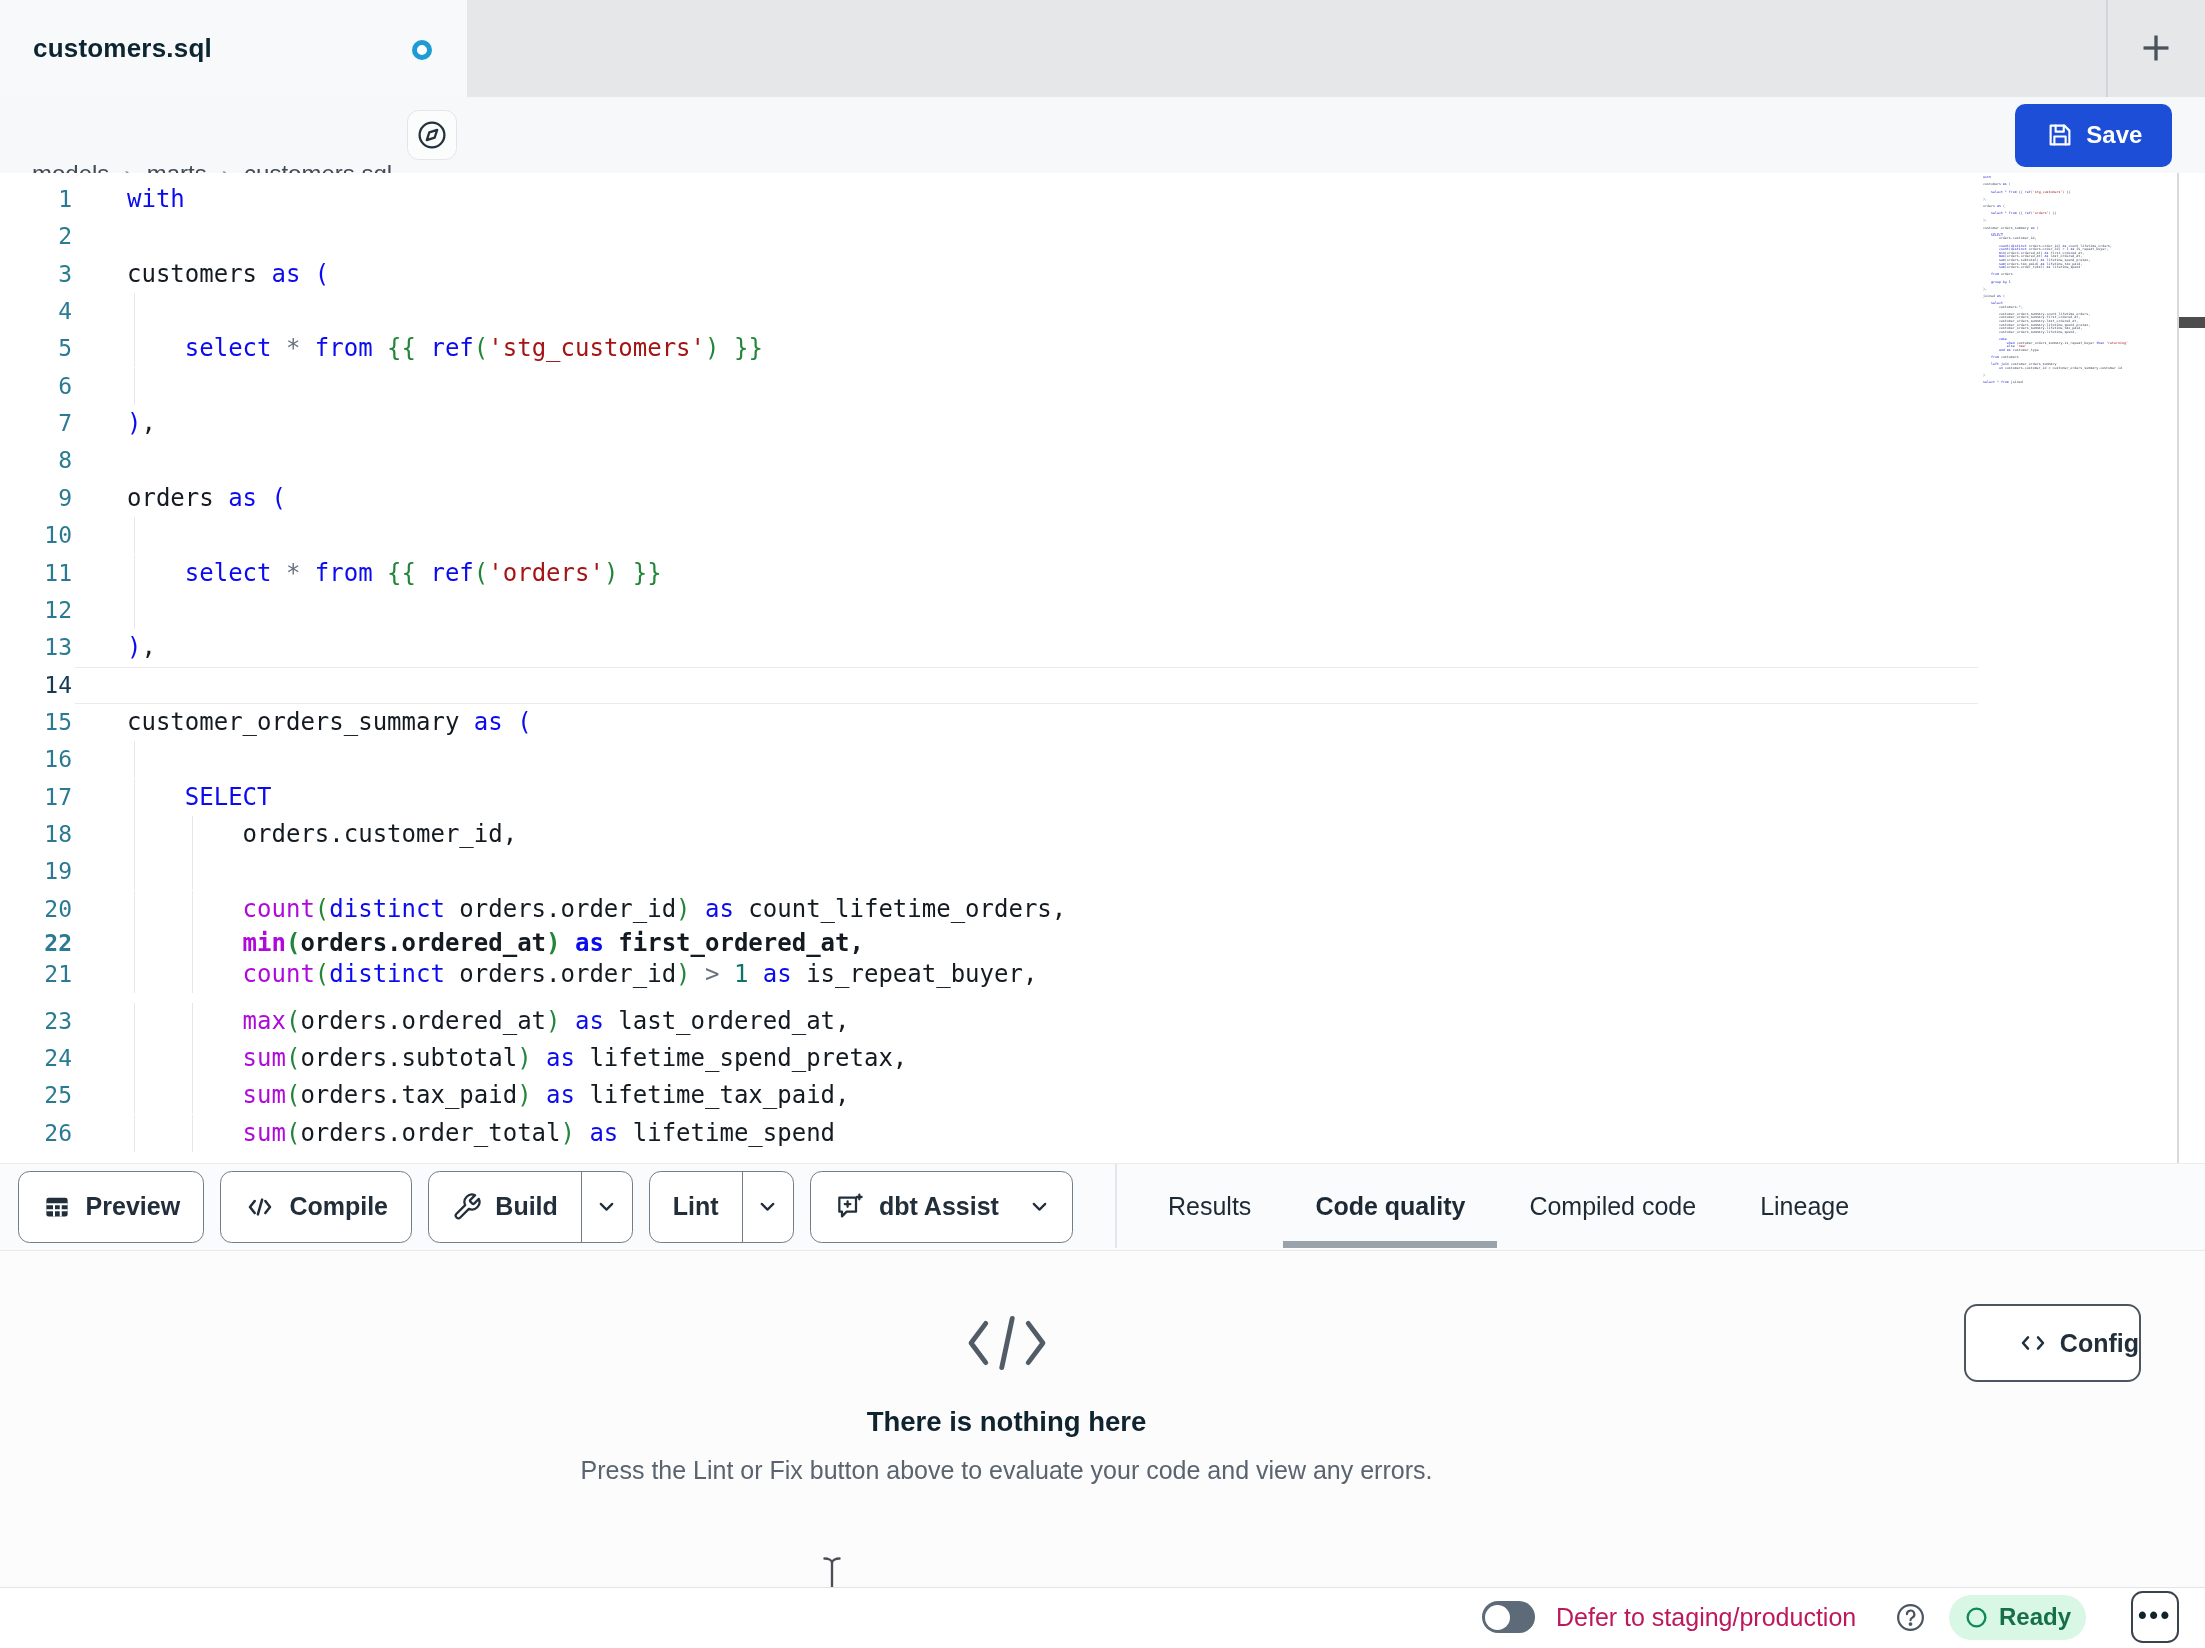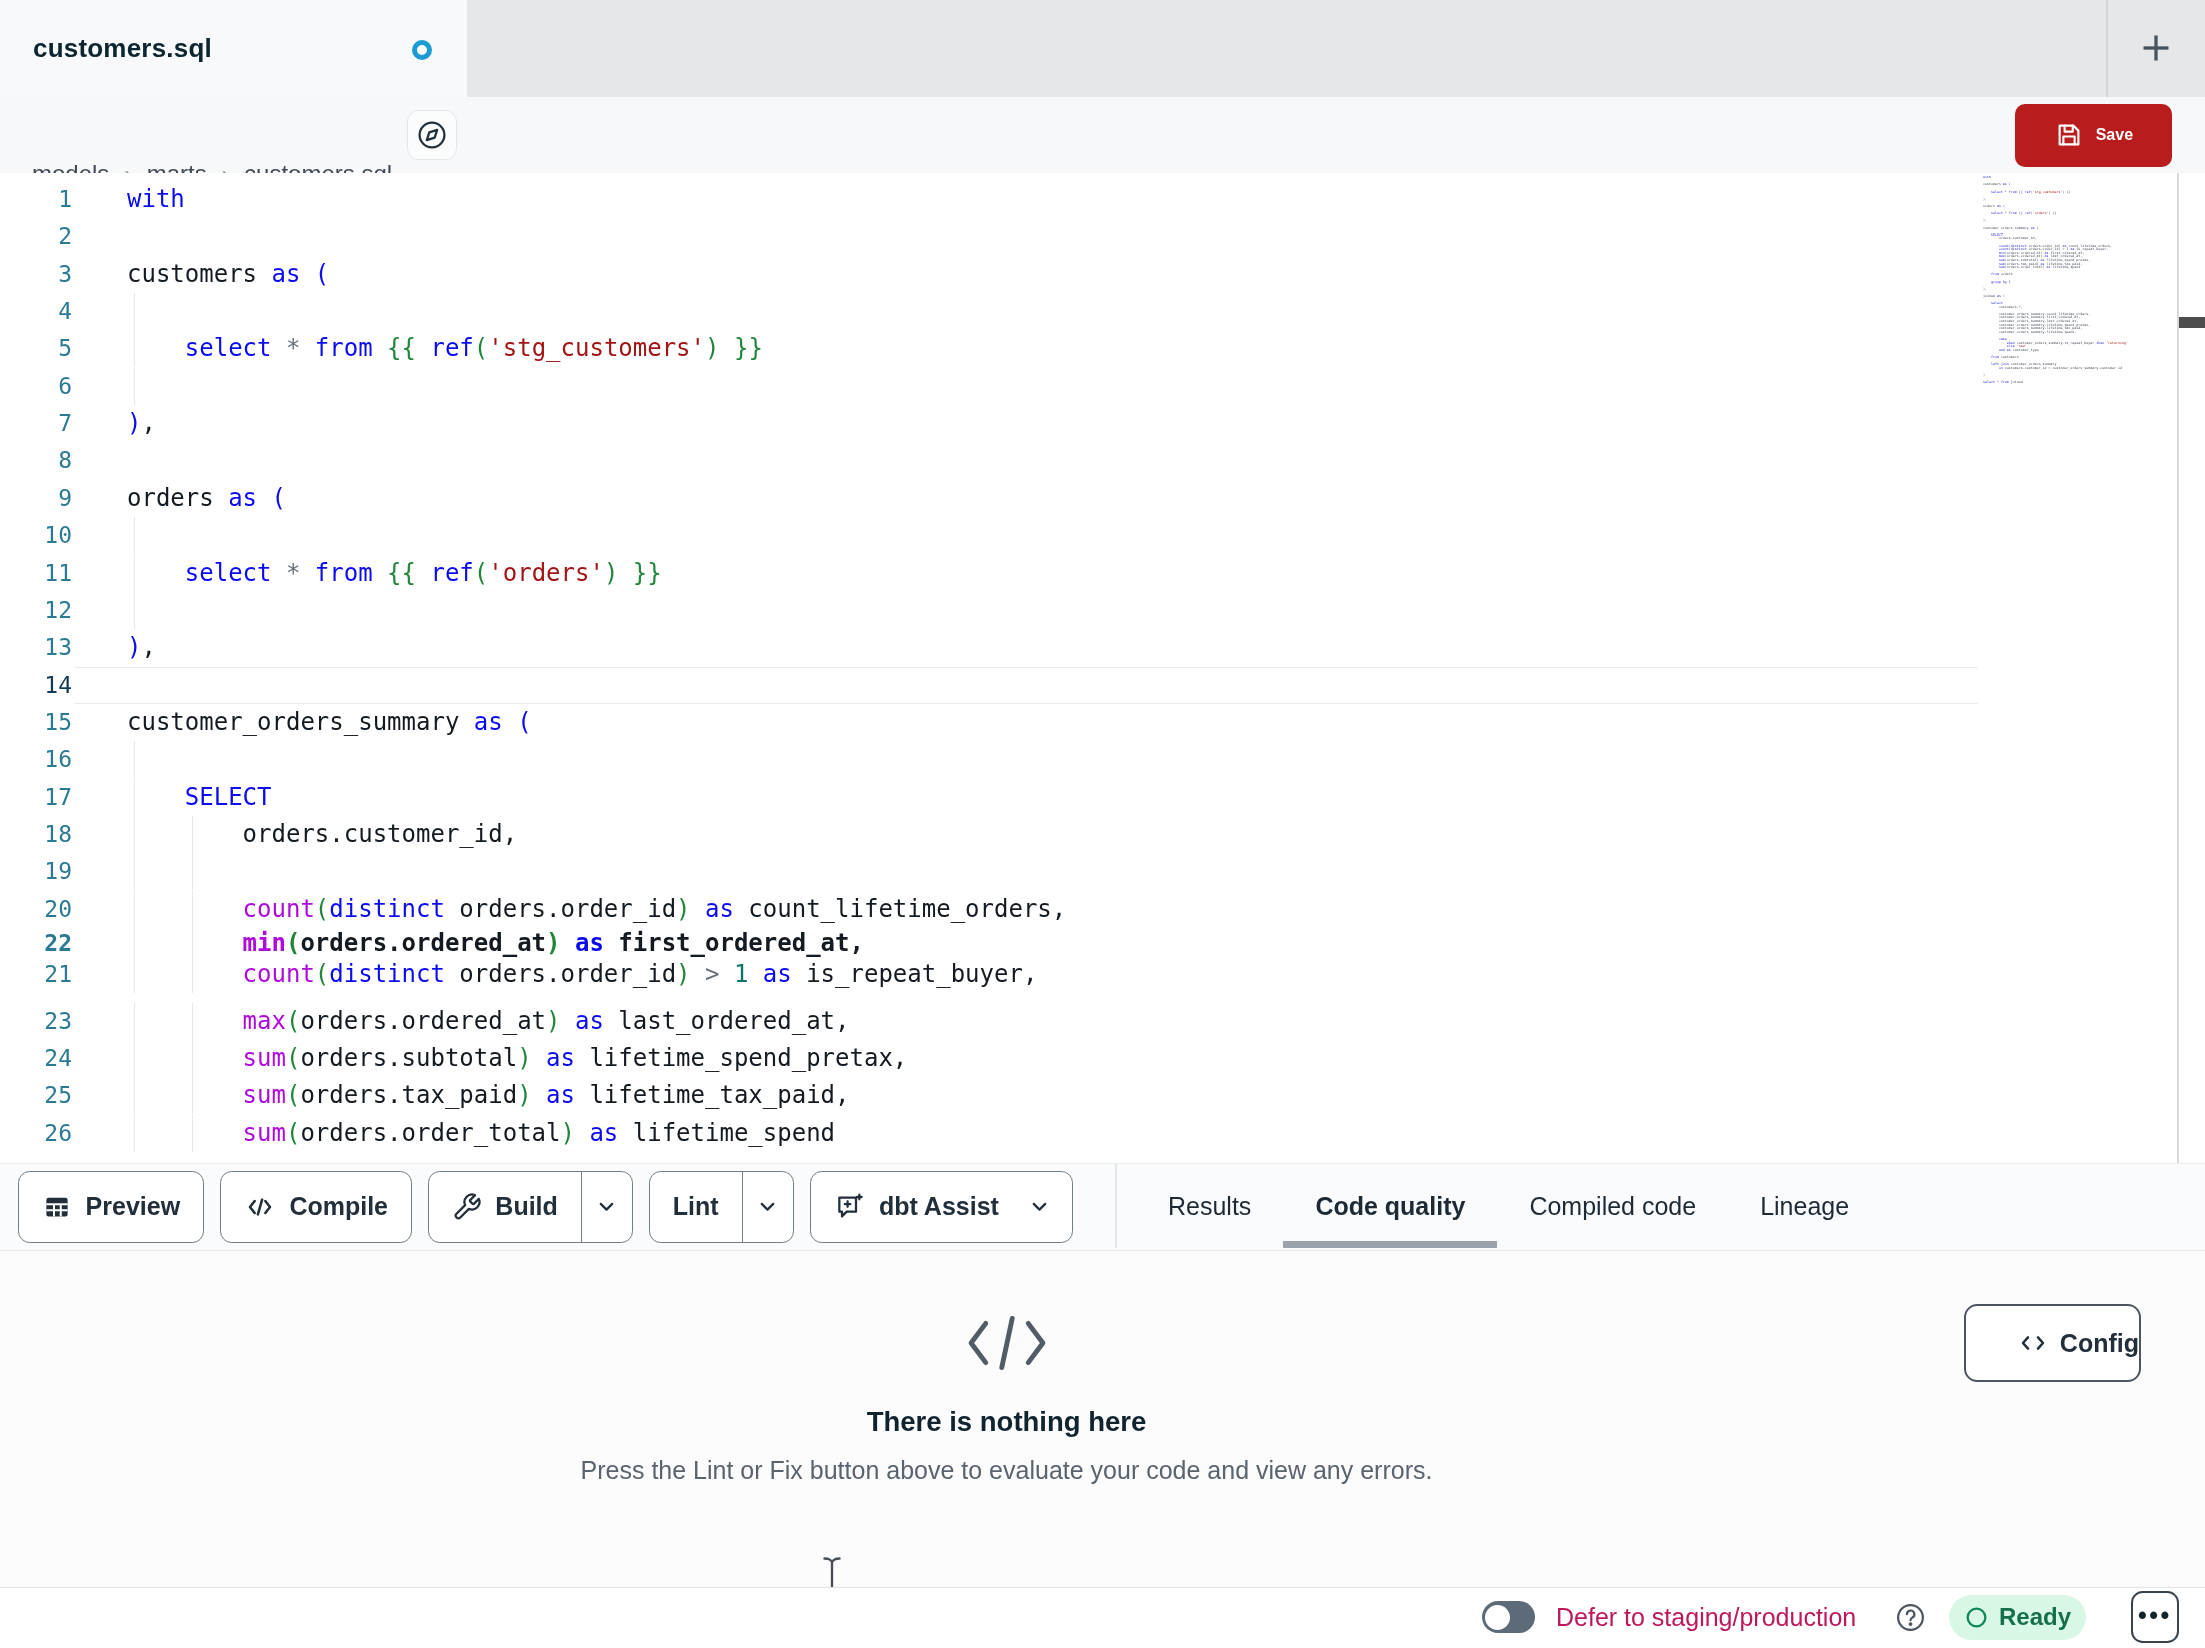--- a/index.html
+++ b/index.html
@@ -21,22 +21,22 @@
   .crumbbar{position:absolute;left:0;top:97px;width:2205px;height:77px;background:#f7f8f9;
             border-bottom:1.7px solid #e9ebed;box-sizing:border-box;}
   .crumbs{position:absolute;left:32px;top:16px;height:75px;display:flex;align-items:flex-end;
           font-size:24px;color:#414b56;}
   .crumb{cursor:pointer;}
   .crumb-sep{margin:0 15px;color:#8b939c;font-size:22px;}
   .explore-btn{position:absolute;left:407px;top:12.5px;width:50px;height:50px;border:1.7px solid #e3e6e9;
                border-radius:11.7px;background:#fbfcfc;display:flex;align-items:center;justify-content:center;
                color:#22313c;box-sizing:border-box;}
   .save-btn{position:absolute;left:2015px;top:6.7px;width:157px;height:63px;border-radius:10px;
-            background:#b91c1c;color:#ffffff;display:flex;align-items:center;justify-content:center;
-            gap:11.7px;font-size:16px;font-weight:600;border:none;cursor:pointer;}
+            background:#1d4ed8;color:#ffffff;display:flex;align-items:center;justify-content:center;
+            gap:11.7px;font-size:24px;font-weight:600;border:none;cursor:pointer;}
 
   
   .editor{position:absolute;left:0;top:173px;width:2205px;height:990px;background:#ffffff;}
   .code-area{position:absolute;left:0;top:8.3px;width:2205px;height:975px;}
   .cl{position:absolute;left:0;width:2205px;height:37px;font-family:"DejaVu Sans Mono",monospace;}
   .cl.active::before{content:'';position:absolute;left:75px;width:1903px;top:0;bottom:0;
             border-top:1.7px solid #eaeaea;border-bottom:1.7px solid #eaeaea;box-sizing:border-box;}
   .ln{position:absolute;left:0;width:72px;text-align:right;font-size:23px;line-height:37px;color:#2b7a93;}
   .cl.active .ln{color:#123c55;}
   .ct{position:absolute;left:127px;white-space:pre;font-size:24px;line-height:37px;color:#141a21;}

